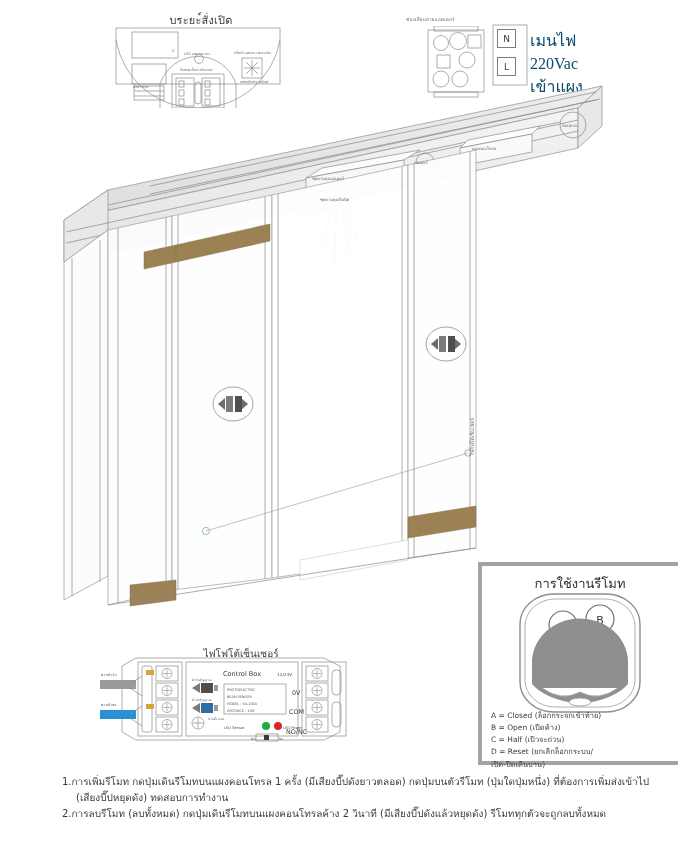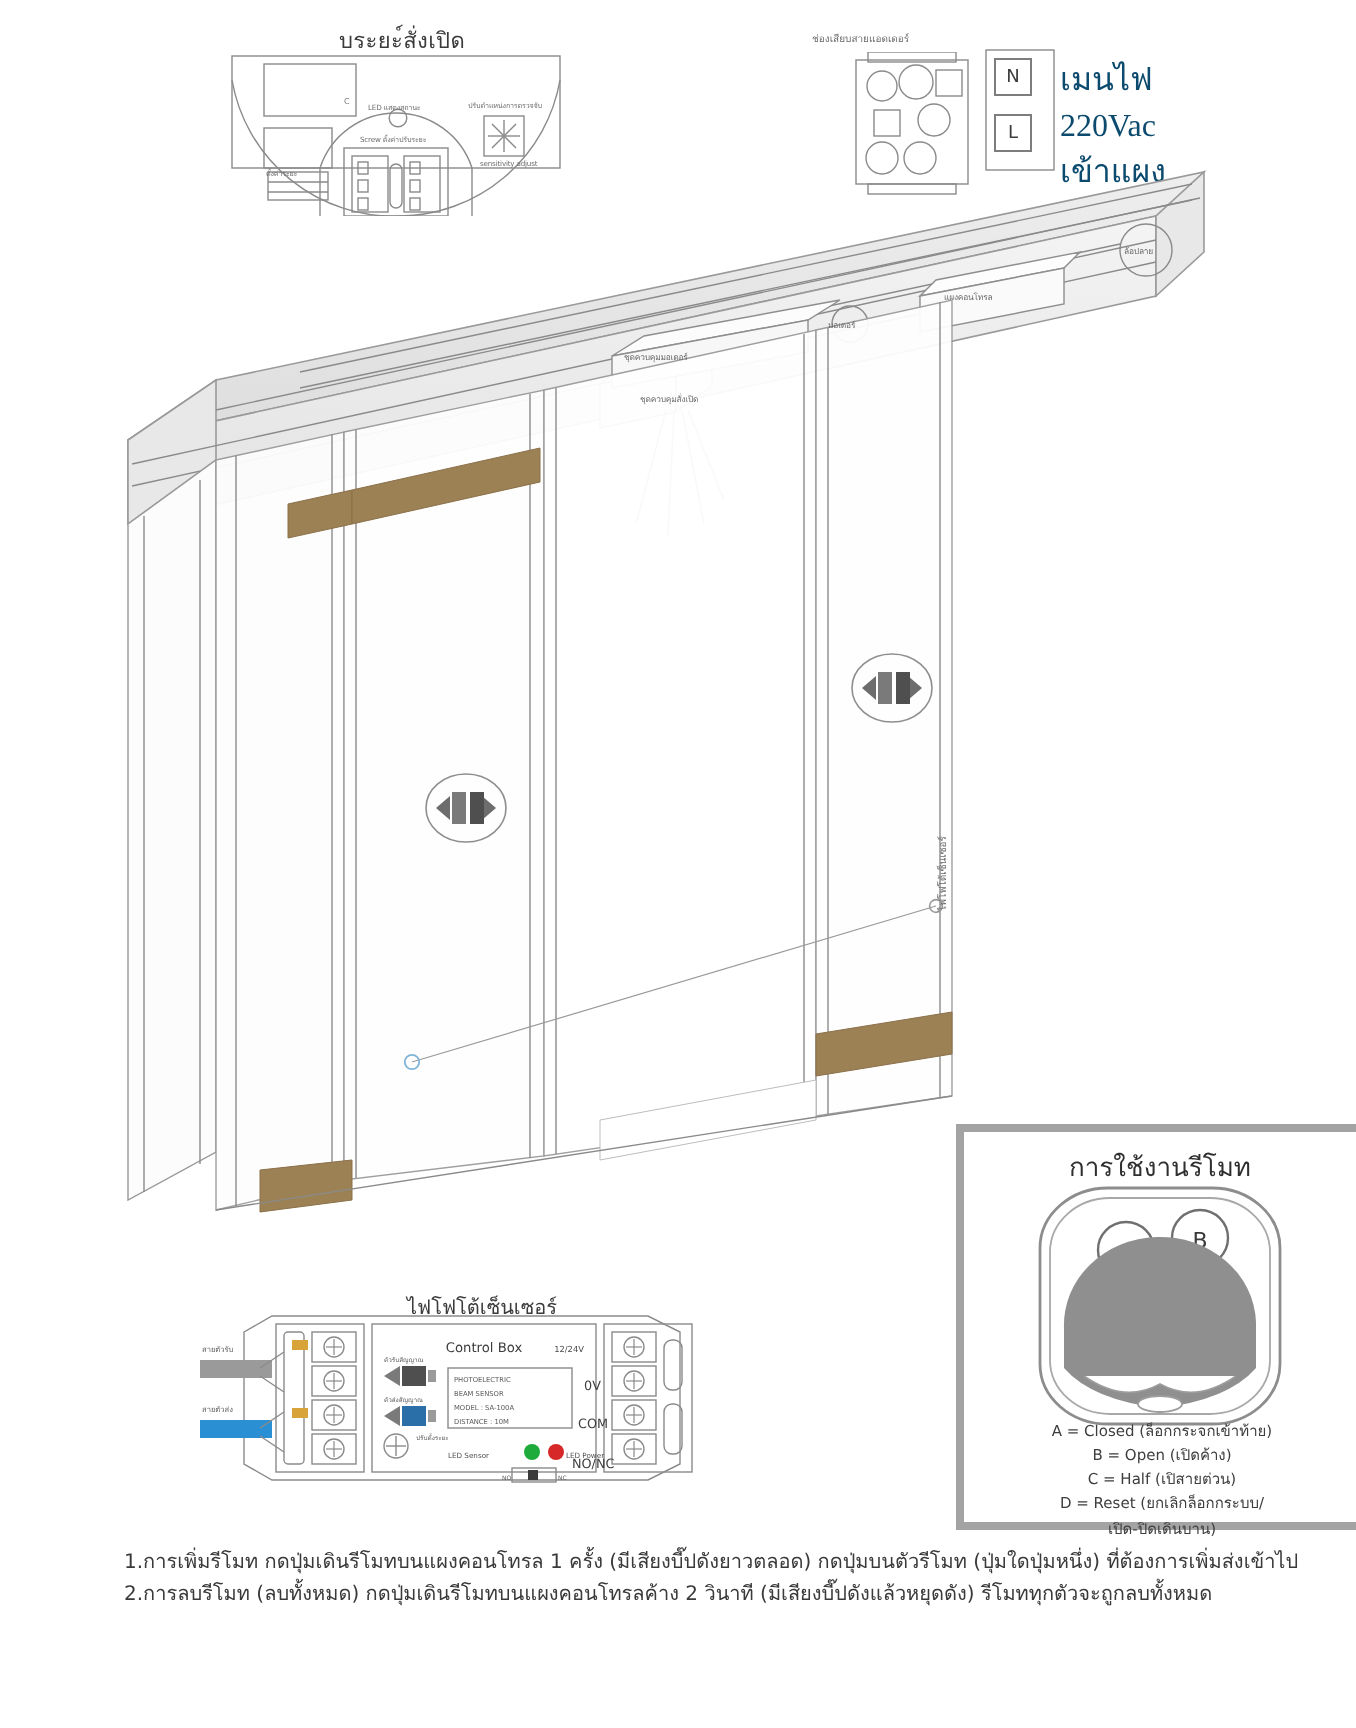--- a/index.html
+++ b/index.html
@@ -40,21 +40,21 @@
   #remote-panel{
     left:478px;top:562px;width:196px;height:195px;
     border:4px solid #a3a3a3;background:#fff;
   }
   #remote-title{
     position:absolute;left:0;top:7px;width:100%;text-align:center;
     font-size:13px;color:#2f2f2f;
   }
   #remote-legend{
     position:absolute;left:9px;top:144px;width:180px;
-    font-size:7.5px;color:#3d3d3d;line-height:1.62;text-align:center;
+    font-size:7.5px;color:#3d3d3d;line-height:1.62;
   }
   .btn-letter{font-size:11px;fill:#3a3a3a;font-family:"DejaVu Sans",sans-serif;}
 
   
   #ctrl-wrap{left:96px;top:640px;width:270px;height:115px;}
   #ctrl-title{
     left:186px;top:646px;width:110px;text-align:center;
     font-size:10px;color:#3b3b3b;
   }
   .ctrl-t{font-size:6.6px;fill:#3c3c3c;font-family:"DejaVu Sans",sans-serif;}
@@ -280,21 +280,21 @@
     <path d="M14 92 Q34 101 62 103 Q90 101 110 92 L110 96 Q88 110 62 112 Q36 110 14 96 Z" fill="#ffffff" opacity=".0"></path>
 
     <path d="M24 96 Q44 110 62 100 Q80 110 100 96" fill="#ffffff" stroke="#9c9c9c" stroke-width=".8"></path>
 
     <ellipse cx="62" cy="110" rx="11" ry="4" fill="#ffffff" stroke="#9c9c9c" stroke-width=".9"></ellipse>
   </svg>
 
   <div id="remote-legend">
     <div>A = Closed (ล็อกกระจกเข้าท้าย)</div>
     <div>B = Open (เปิดค้าง)</div>
-    <div>C = Half (เปิสายต่วน)</div>
+    <div>C = Half (เปิวจะถ่วน)</div>
     <div>D = Reset (ยกเลิกล็อกกระบบ/</div>
     <div>เปิด-ปิดเดินบาน)</div>
   </div>
 </div>
 
 <div class="abs" id="ctrl-title">ไฟโฟโต้เซ็นเซอร์</div>
 
 <div class="abs" id="ctrl-wrap">
   <svg width="270" height="115" viewBox="0 0 270 115">
 
@@ -401,14 +401,15 @@
   <div class="abs" style="left:187px;top:86px;font-size:3.6px;color:#4d4d4d;">LED Power</div>
   <div class="abs" style="left:155px;top:97px;font-size:3px;color:#5b5b5b;">NO</div>
   <div class="abs" style="left:183px;top:97px;font-size:3px;color:#5b5b5b;">NC</div>
 
   <div class="abs wire-lbl" style="left:5px;top:32px;">สายตัวรับ</div>
   <div class="abs wire-lbl" style="left:5px;top:62px;">สายตัวส่ง</div>
 </div>
 
 <div class="abs" id="instr">
   <p>1.การเพิ่มรีโมท กดปุ่มเดินรีโมทบนแผงคอนโทรล 1 ครั้ง (มีเสียงบี๊ปดังยาวตลอด) กดปุ่มบนตัวรีโมท (ปุ่มใดปุ่มหนึ่ง) ที่ต้องการเพิ่มส่งเข้าไป</p>
+  <p class="cont">(เสียงบี๊ปหยุดดัง) ทดสอบการทำงาน</p>
   <p>2.การลบรีโมท (ลบทั้งหมด) กดปุ่มเดินรีโมทบนแผงคอนโทรลค้าง 2 วินาที (มีเสียงบี๊ปดังแล้วหยุดดัง) รีโมททุกตัวจะถูกลบทั้งหมด</p>
 </div>
 
 </body></html>

